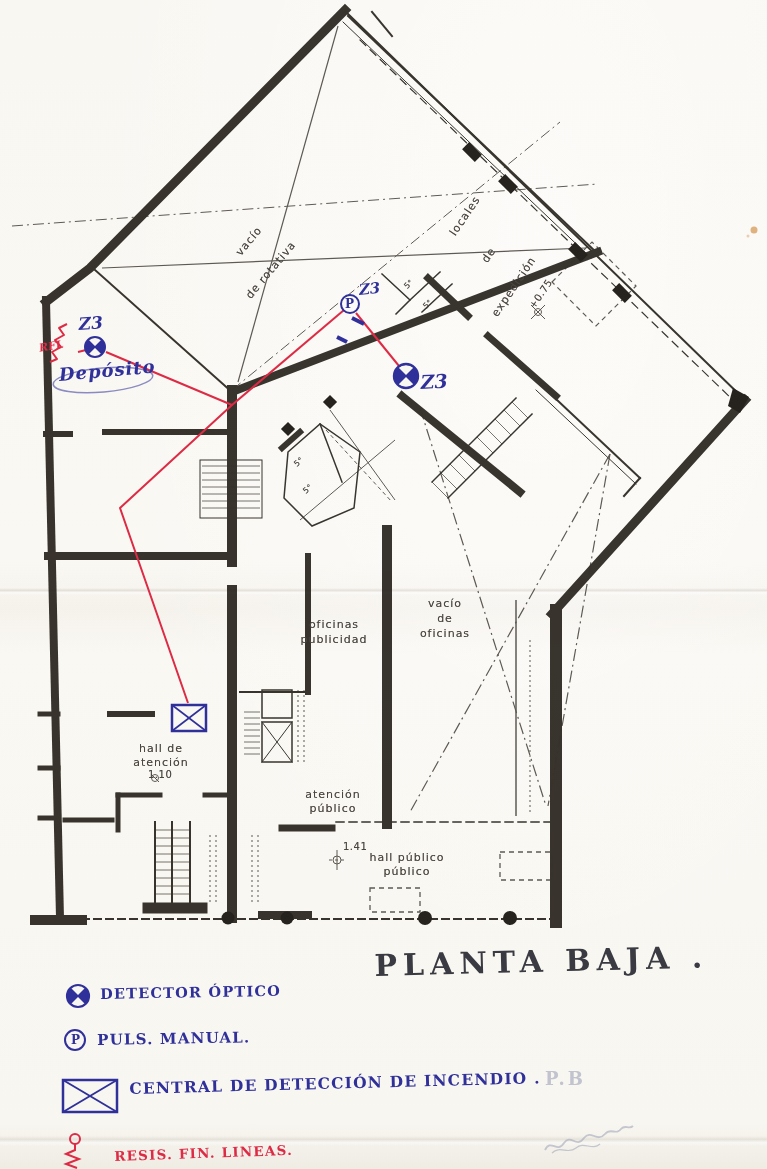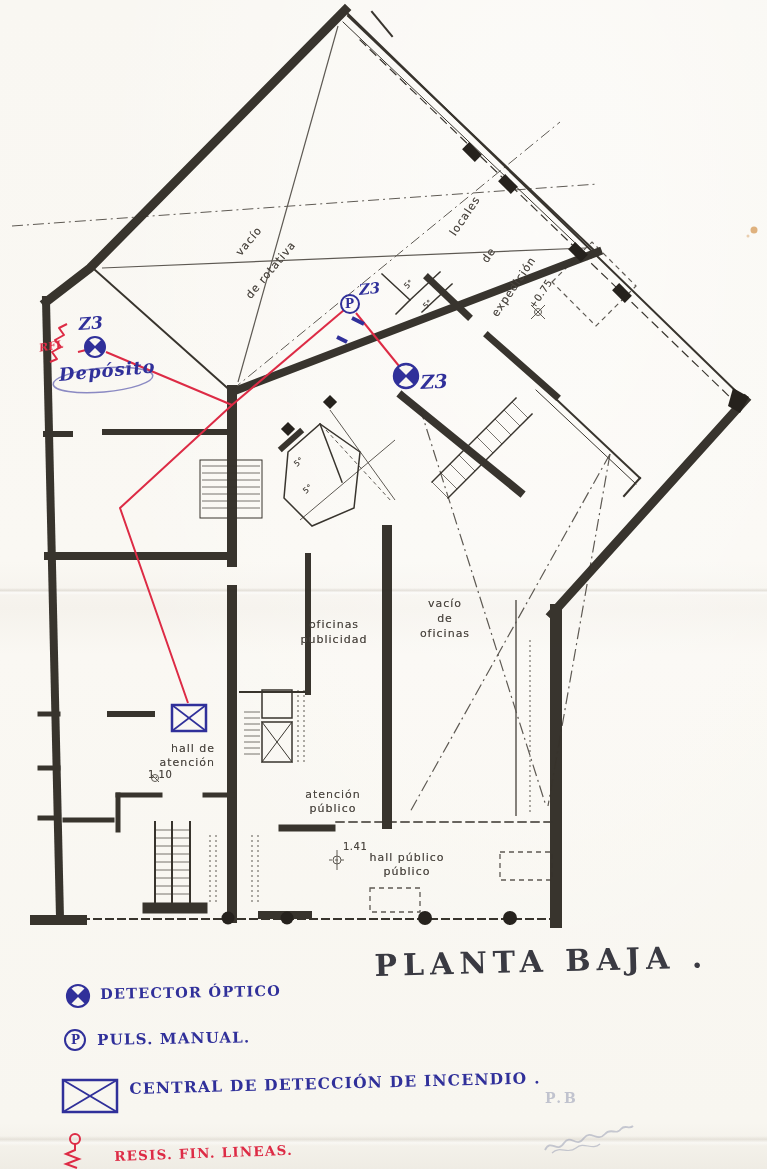--- a/index.html
+++ b/index.html
@@ -25,37 +25,37 @@
   .l-loc1{left:447px;top:231px;transform:rotate(-56deg);}
   .l-loc2{left:479px;top:258px;transform:rotate(-56deg);}
   .l-loc3{left:489px;top:312px;transform:rotate(-56deg);}
   .l-lvlexp{left:526px;top:304px;transform:rotate(-56deg);}
   .l-5a{left:401px;top:283px;transform:rotate(-45deg);}
   .l-5b{left:420px;top:303px;transform:rotate(-45deg);}
   .l-5c{left:291px;top:460px;transform:rotate(-40deg);}
   .l-5d{left:300px;top:487px;transform:rotate(-40deg);}
   .l-ofi{left:288px;top:617px;width:92px;line-height:15px;}
   .l-vac2{left:417px;top:596px;width:56px;line-height:15px;}
-  .l-hallrec{left:131px;top:742px;width:84px;line-height:14px;text-align:right;}
+  .l-hallrec{left:119px;top:742px;width:84px;line-height:14px;}
   .l-lvlrec{left:148px;top:768px;}
   .l-aten{left:299px;top:788px;width:68px;line-height:14px;}
   .l-lvlhall{left:343px;top:840px;}
   .l-hallaten{left:363px;top:851px;width:88px;line-height:14px;}
   
   .hand{position:absolute;font-family:"DejaVu Serif",serif;font-style:italic;font-weight:bold;
         color:#30309a;white-space:nowrap;transform-origin:0 0;}
   .h-z1{left:78px;top:314px;font-size:17px;transform:rotate(-4deg);}
   .h-z2{left:358px;top:281px;font-size:15px;transform:rotate(-6deg);}
   .h-z3{left:420px;top:371px;font-size:19px;transform:rotate(-3deg);}
   .h-dep{left:58px;top:364px;font-size:18px;transform:rotate(-5deg);letter-spacing:1px;}
   .h-p{left:345px;top:297px;font-size:12px;font-style:normal;}
   .h-rfl{left:38px;top:342px;font-size:11px;color:#dd2b45;transform:rotate(-10deg);}
   .h-title{left:374px;top:948px;font-size:30px;font-style:normal;color:#3a3a42;
            letter-spacing:6px;transform:rotate(-1.5deg);font-family:"DejaVu Serif",serif;}
-  .h-pencil{left:545px;top:1090px;font-size:14px;color:rgba(148,153,178,.55);
+  .h-pencil{left:545px;top:1068px;font-size:18px;color:rgba(148,153,178,.55);
             letter-spacing:3px;font-style:normal;}
   
   .leg{position:absolute;font-family:"DejaVu Serif",serif;font-weight:bold;color:#30309a;
        letter-spacing:1.2px;white-space:nowrap;transform-origin:0 0;}
   .leg1{left:100px;top:985px;font-size:14.5px;transform:rotate(-1deg);}
   .leg2{left:97px;top:1031px;font-size:15px;transform:rotate(-1deg);}
   .leg3{left:129px;top:1079px;font-size:15.5px;transform:rotate(-1.5deg);}
   .leg4{left:114px;top:1148px;font-size:13.5px;color:#dd2b45;transform:rotate(-2deg);}
 </style>
 </head>

